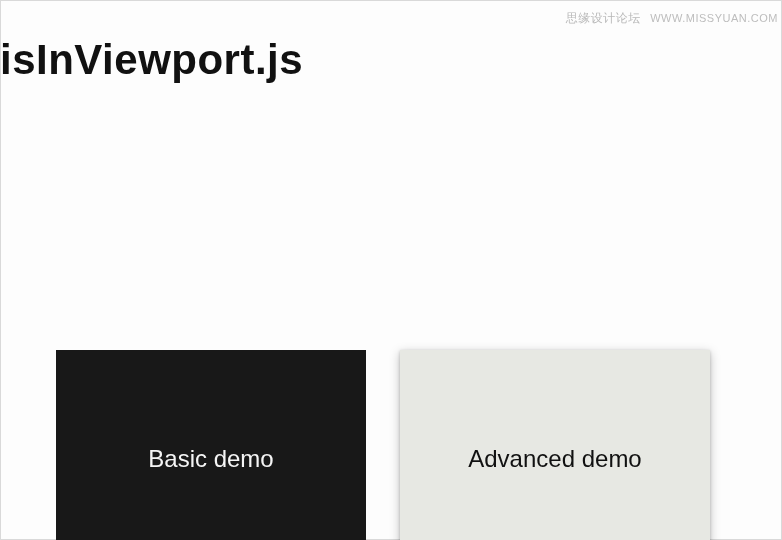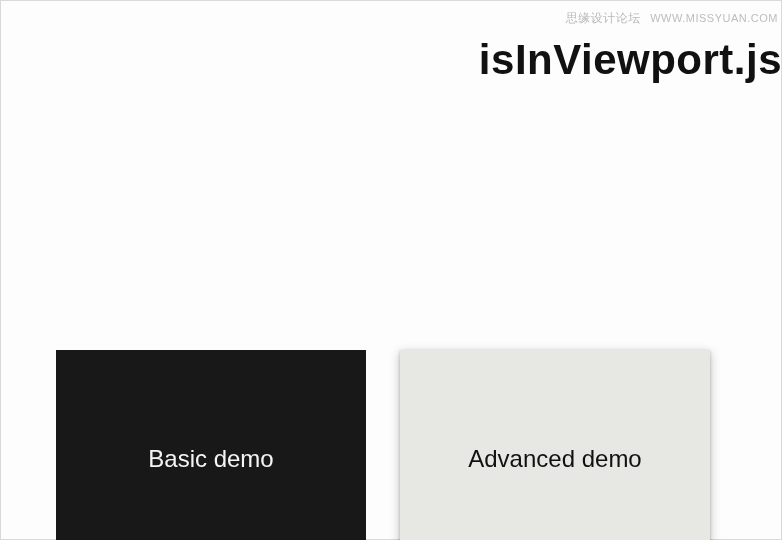--- a/index.html
+++ b/index.html
@@ -23,21 +23,21 @@
       color: #bdbdbd;
       letter-spacing: 0.5px;
       font-family: "SimSun", Arial, sans-serif;
     }
     .watermark .cn {
       font-size: 12px;
       color: #b8b8b8;
       margin-right: 6px;
     }
     .page-title {
-      text-align: right;
+      text-align: left;
       font-size: 42px;
       font-weight: bold;
       color: #111;
       margin-top: 36px;
       letter-spacing: 0.5px;
     }
     .cards {
       position: absolute;
       bottom: 0;
       left: 0;

